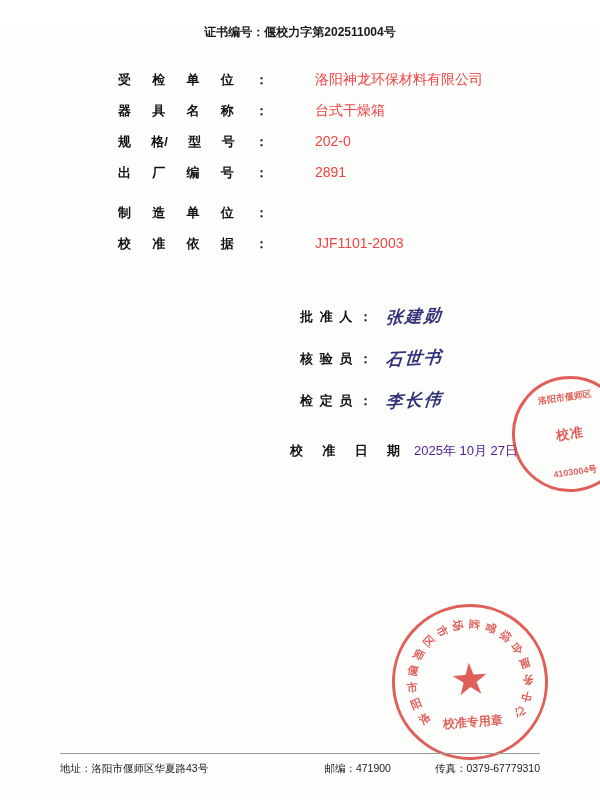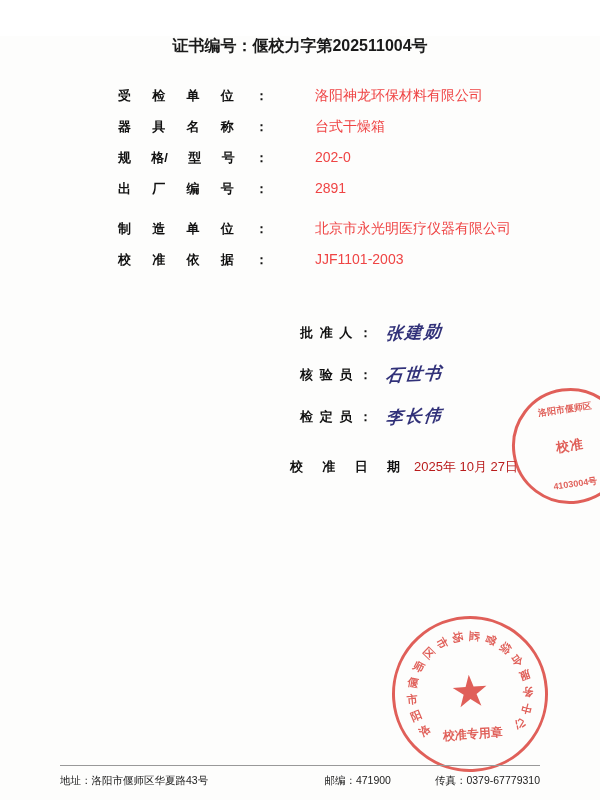--- a/index.html
+++ b/index.html
@@ -35,24 +35,24 @@
     font-family: "DejaVu Sans", sans-serif;
     font-size: 26px;
     font-weight: 700;
     letter-spacing: 14px;
     padding-left: 14px;
     color: #111;
     margin-top: 22px;
   }
   .cert-no {
     text-align: center;
-    font-size: 16px;
+    font-size: 12px;
     font-weight: 700;
     color: #1a1a1a;
-    margin-top: 36px;
+    margin-top: 24px;
   }
   .fields {
     margin-top: 30px;
     padding-left: 118px;
   }
   .field-row {
     display: flex;
     align-items: baseline;
     margin-bottom: 13px;
     font-size: 13px;
@@ -128,21 +128,21 @@
   }
   .date-label.spaced {
     width: 110px;
     display: flex;
     justify-content: space-between;
     flex: 0 0 110px;
   }
   .date-value {
     margin-left: 14px;
     font-size: 13px;
-    color: #b91c1c;
+    color: #4c1d95;
   }
 
   
   .footer {
     position: absolute;
     left: 60px;
     right: 60px;
     bottom: 44px;
     border-top: 1px solid #999;
     padding-top: 8px;
@@ -302,21 +302,20 @@
     <div class="gap"></div>
 
     <div class="field-row">
       <div class="field-label">
         <span class="ch">制</span>
           <span class="ch">造</span>
           <span class="ch">单</span>
           <span class="ch">位</span>
           <span class="ch">：</span>
       </div>
-      <div class="field-value">北京市永光明医疗仪器有限公司</div>
     </div>
 
     <div class="field-row">
       <div class="field-label">
         <span class="ch">校</span>
           <span class="ch">准</span>
           <span class="ch">依</span>
           <span class="ch">据</span>
           <span class="ch">：</span>
       </div>

